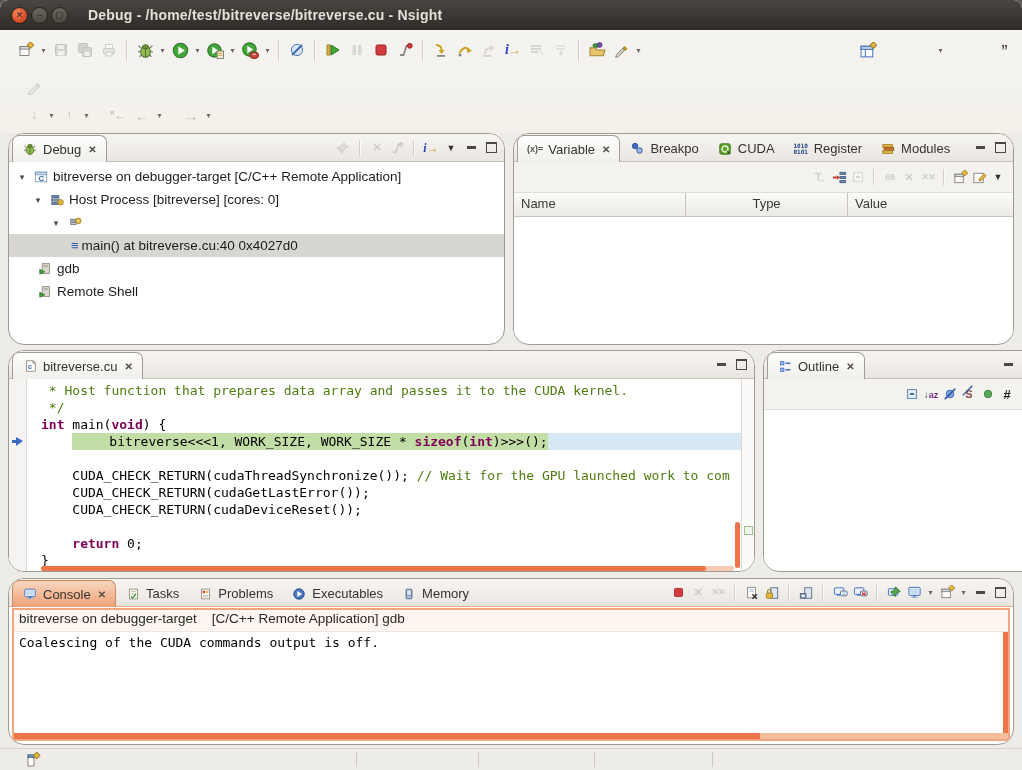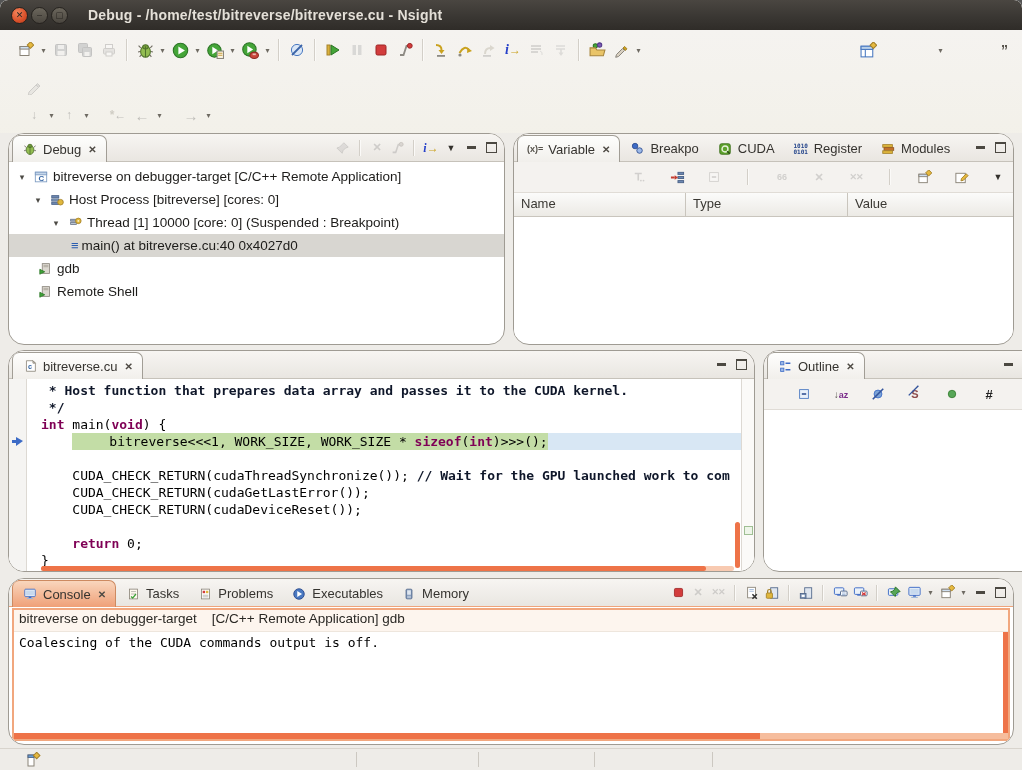--- a/index.html
+++ b/index.html
@@ -45,35 +45,35 @@
   .viewmenu{font-size:9px;color:#33312c;}
   .ticon{display:inline-flex;width:16px;height:16px;align-items:center;justify-content:center;}
   
   .tree{padding-top:3px;}
   .drow{height:23px;display:flex;align-items:center;gap:4px;white-space:nowrap;font-size:13.5px;color:#1d1c1a;}
   .drow .exp{width:14px;text-align:center;font-size:9px;color:#4c4a45;}
   .drow.sel{background:#d8d6d1;}
   .ind1{padding-left:22px;} .ind2{padding-left:40px;} .ind3{padding-left:62px;} .ind0{padding-left:6px;}
   .frame-glyph{color:#2a5db0;font-weight:bold;font-size:13px;letter-spacing:-1px;}
   
-  .vtoolbar{height:30px;display:flex;align-items:center;justify-content:flex-end;gap:19px;padding-right:6px;
+  .vtoolbar{height:30px;display:flex;align-items:center;justify-content:flex-end;gap:1px;padding-right:6px;
             background:#f4f2ef;border-bottom:1px solid #e0dcd6;}
   .cols{display:flex;height:23px;background:linear-gradient(#fbfbfa,#eceae5);border-bottom:1px solid #c9c5bd;}
   .col{box-sizing:border-box;padding:3px 7px;border-right:1px solid #c9c5bd;font-size:13px;color:#3a3833;}
   
   .editor-body{position:relative;display:flex;height:194px;background:#fff;}
   .lruler{width:17px;background:#f5f4f2;border-right:1px solid #ddd9d3;position:relative;}
   .ip-arrow{position:absolute;left:3px;width:11px;height:9px;}
   .ip-arrow::before{content:"";position:absolute;left:0;top:3px;width:5px;height:3px;background:#3d6bc6;}
   .ip-arrow::after{content:"";position:absolute;left:4px;top:0;border-left:7px solid #3d6bc6;
                    border-top:4px solid transparent;border-bottom:5px solid transparent;}
   .code{flex:1;font-family:"DejaVu Sans Mono",monospace;font-size:13px;line-height:17px;
         white-space:pre;padding:3px 0 0 14px;position:relative;overflow:hidden;}
   .code-line{height:17px;display:flex;}
-  .seg-pl{color:#000;} .seg-kw{color:#7f0055;font-weight:bold;} .seg-cm{color:#0f172a;font-weight:bold;}
+  .seg-pl{color:#000;} .seg-kw{color:#7f0055;font-weight:bold;} .seg-cm{color:#4d7c0f;}
   .cur-stmt{background:#c3dda6;display:inline-block;padding-left:37px;}
   .cur-fill{flex:1;background:#d8e7f4;}
   .oruler{width:12px;border-left:1px solid #ddd9d3;background:#fbfaf8;position:relative;}
   .ov-note{position:absolute;left:2px;top:147px;width:7px;height:7px;border:1px solid #9fbf93;background:#eef5e9;}
   .ed-vscroll{position:absolute;right:14px;top:143px;width:5px;height:46px;background:#ee7348;border-radius:3px;}
   .ed-hscroll{position:absolute;left:32px;right:20px;bottom:2px;height:5px;background:#f8cab1;border-radius:3px;}
   .ed-hscroll i{display:block;width:96%;height:5px;background:#ee7348;border-radius:3px;}
   
   .console-inner{position:absolute;left:3px;right:3px;top:29px;bottom:3px;border:2px solid #f1a77e;
                  background:#fff;display:flex;flex-direction:column;box-sizing:border-box;}
@@ -394,21 +394,20 @@
       <div class="drow ind2">
         <span class="exp">▾</span>
         <span class="ticon">
           <svg width="13" height="13" viewBox="0 0 16 16">
               <rect x="2" y="4" width="7" height="2.4" fill="#9aa7b9" stroke="#6b7689"></rect>
               <rect x="2" y="8" width="7" height="2.4" fill="#bcc6d4" stroke="#6b7689"></rect>
               <circle cx="11.5" cy="6" r="3.4" fill="#e0b73d" stroke="#a5822a"></circle>
               <circle cx="11.5" cy="6" r="1.2" fill="#fdf2cd"></circle>
             </svg>
           </span>
-        <span>Thread [1] 10000 [core: 0] (Suspended : Breakpoint)</span>
       </div>
       <div class="drow ind3 sel">
         <span class="frame-glyph">≡</span>
         <span>main() at bitreverse.cu:40 0x4027d0</span>
       </div>
       <div class="drow" style="padding-left:28px;">
         <span class="ticon">
           <svg width="13" height="13" viewBox="0 0 16 16">
               <rect x="4" y="2" width="9" height="12" fill="#dcd8d0" stroke="#8a857c"></rect>
               <rect x="5.5" y="3.5" width="6" height="3" fill="#b9b4aa"></rect>
@@ -528,21 +527,21 @@
             <rect x="2" y="3.5" width="10" height="10" fill="#fff" stroke="#8a8478"></rect>
             <path d="M8 9 l5 -5 2 2 -5 5 -2.6 .6z" fill="#e6b93f" stroke="#a5822a"></path>
           </svg>
         </span>
       <span class="mic">
           <span class="viewmenu">▼</span>
         </span>
     </div>
     <div class="cols">
       <div class="col" style="width:172px;">Name</div>
-      <div class="col" style="width:162px;">Type</div>
+      <div class="col" style="width:162px;text-align:center;">Type</div>
       <div class="col" style="flex:1;border-right:none;">Value</div>
     </div>
     <div style="height:120px;background:#fff;"></div>
   </div>
 
   <div class="panel" style="left:8px;top:350px;width:747px;height:222px;">
     <div class="phdr">
       <div class="etab active">
         <span class="ticon">
           <svg width="13" height="14" viewBox="0 0 16 16">

